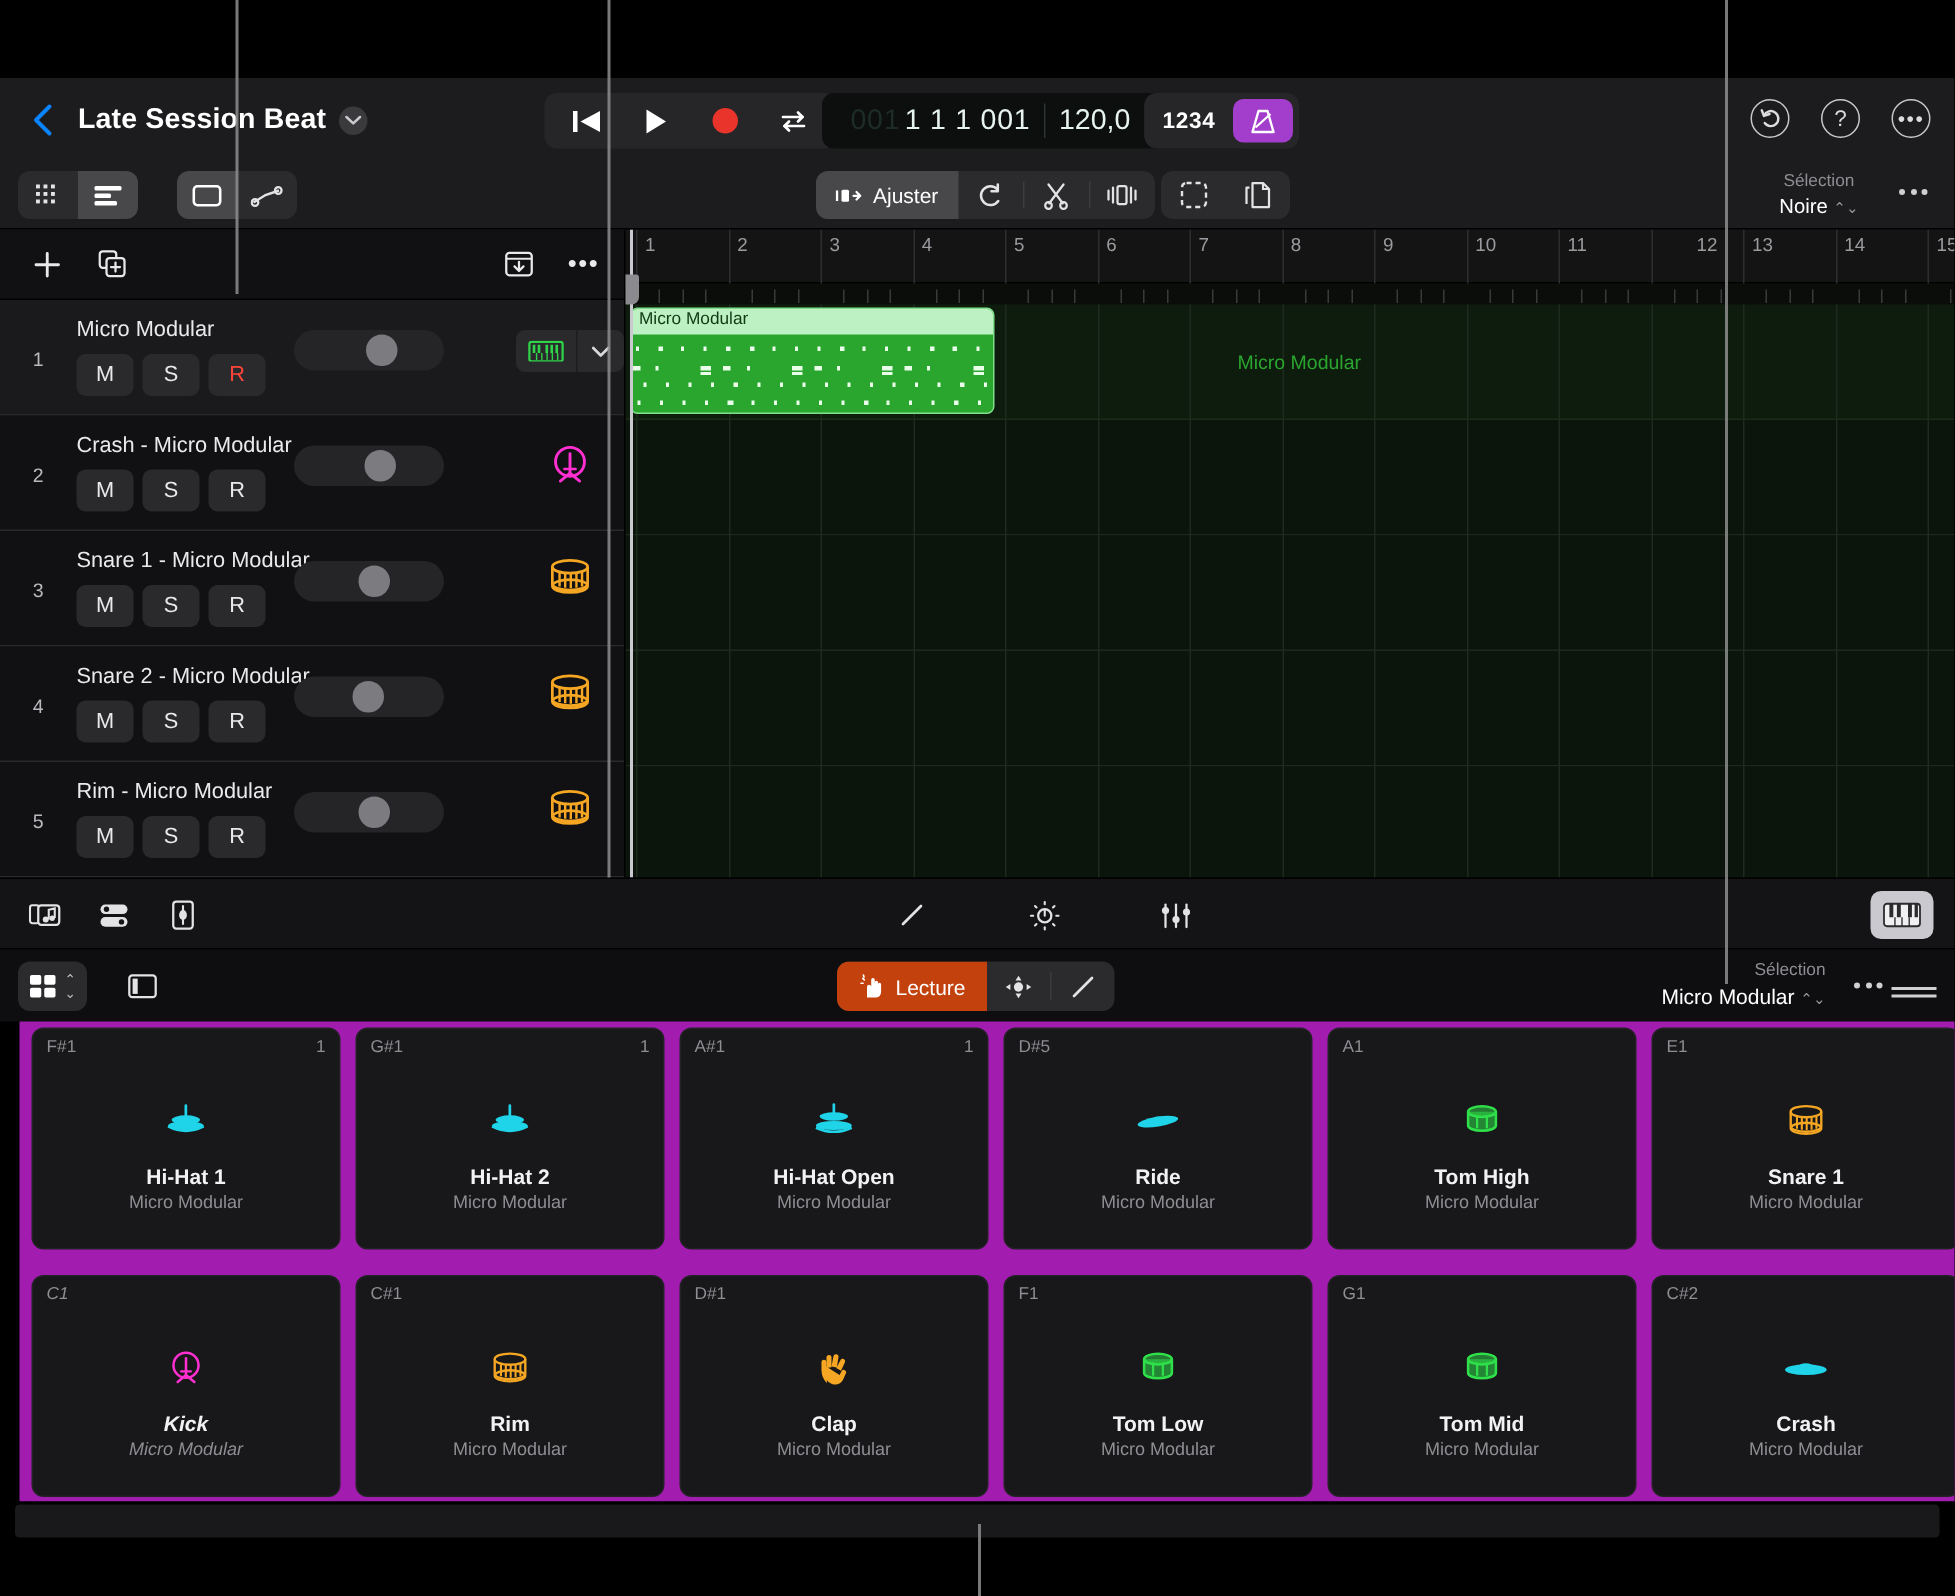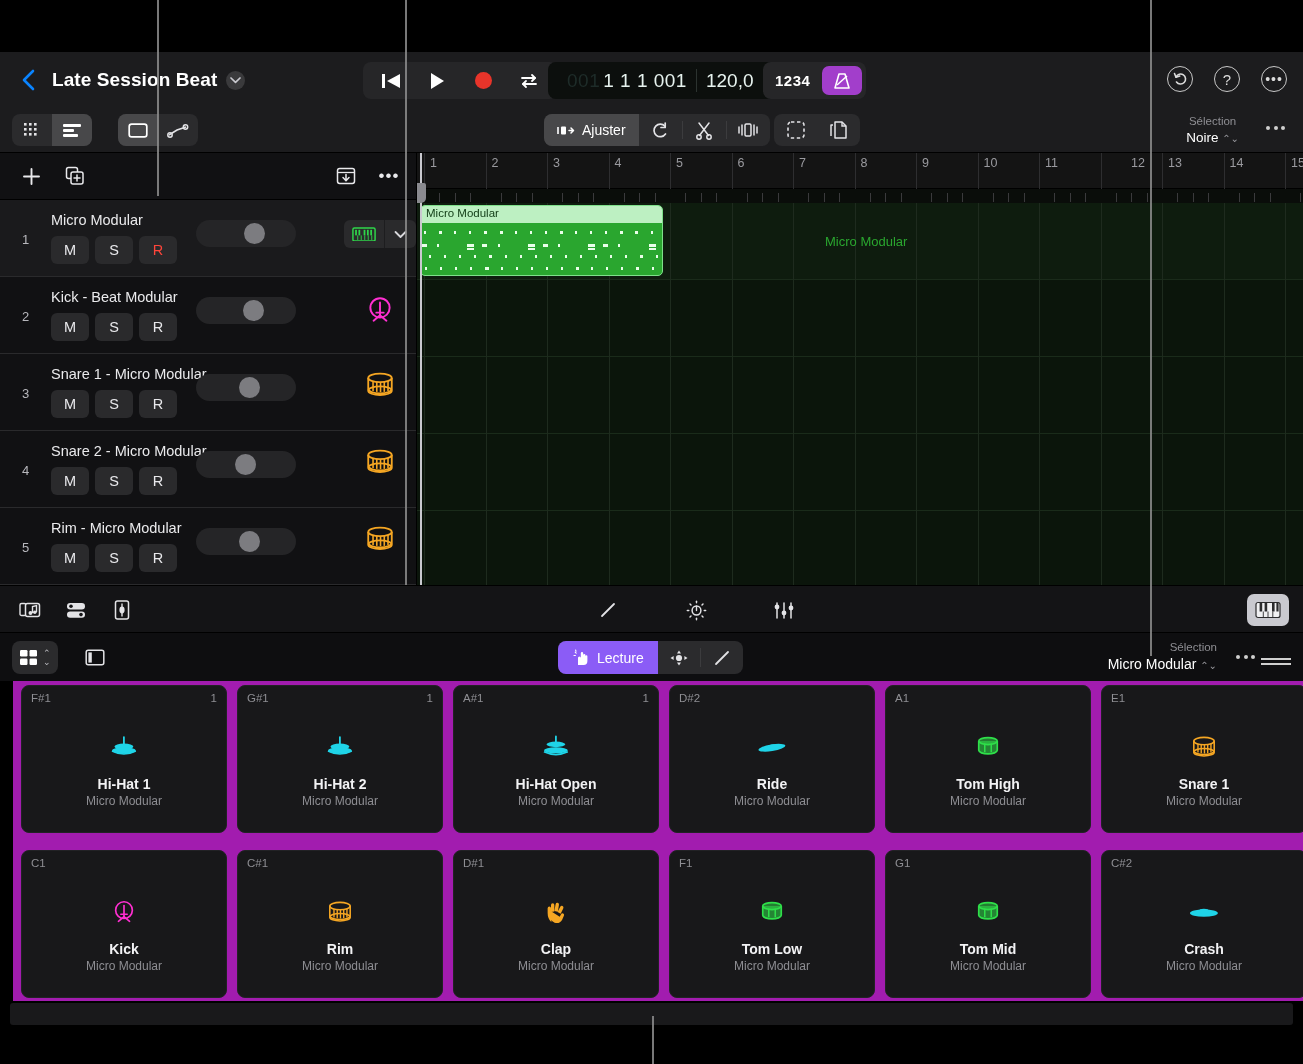--- a/index.html
+++ b/index.html
@@ -125,21 +125,21 @@
   .midbar .left { position:absolute; left:14px; top:9px; display:flex; gap:14px;}
   .midbar .center { position:absolute; left:592px; top:9px; display:flex; gap:56px;}
   .mb-ic { width:32px;height:30px;display:flex;align-items:center;justify-content:center;cursor:pointer;}
   .kbd-toggle { position:absolute; right:14px; top:8px; width:42px;height:32px;border-radius:7px;background:#c9c9cf;display:flex;align-items:center;justify-content:center;cursor:pointer;}
 
   
   .padbar { position:absolute; left:0; top:633px; width:1303px; height:48px; background:#0e0e10;}
   .pb-grid { position:absolute; left:12px; top:8px; height:33px; background:#2b2b2d; border-radius:8px; display:flex;align-items:center;padding:0 7px;gap:5px;cursor:pointer;}
   .pb-split { position:absolute; left:78px; top:8px; width:34px;height:33px;display:flex;align-items:center;justify-content:center;cursor:pointer;}
   .pb-center { position:absolute; left:558px; top:8px; display:flex; background:#2b2b2d; border-radius:8px; overflow:hidden;}
-  .pb-center .act { display:flex;align-items:center;gap:7px;padding:0 14px;height:33px;background:#8b5cf6;cursor:pointer;font-size:14px;}
+  .pb-center .act { display:flex;align-items:center;gap:7px;padding:0 14px;height:33px;background:#c2410c;cursor:pointer;font-size:14px;}
   .pb-center .ic { width:42px;height:33px;display:flex;align-items:center;justify-content:center;cursor:pointer;}
   .pb-center .sep { width:1px;background:#3c3c3e;margin:7px 0;}
   .sel-box { position:absolute; right:86px; top:6px; text-align:right; cursor:pointer;}
   .sel-box .lbl { font-size:11.5px; color:#8e8e93; line-height:1.4;}
   .sel-box .val { font-size:14px; color:#fff; line-height:1.35;}
   .pb-dots { position:absolute; right:48px; top:22px; display:flex;gap:3.5px;cursor:pointer;}
   .pb-dots i { width:4px;height:4px;border-radius:50%;background:#cfcfcf;display:block;}
   .pb-hamb { position:absolute; right:12px; top:22px; width:30px; cursor:pointer;}
   .pb-hamb i { display:block; height:2px; background:#cfcfcf; margin:3px 0;}
 
@@ -404,21 +404,21 @@
            <div class="cv">
               <svg width="13" height="9" viewBox="0 0 13 9">
                 <path d="M1.5 2 L6.5 7 L11.5 2" stroke="#d8d8dc" stroke-width="1.8" fill="none" stroke-linecap="round" stroke-linejoin="round"></path>
               </svg>
             </div>
          </div>
   </div>
         <div class="track-row">
     <div class="tr-num">2</div>
     <div class="tr-body">
-      <div class="tr-name">Kick - Beat Modular</div>
+      <div class="tr-name">Crash - Micro Modular</div>
       <div class="msr">
         <button>M</button>
         <button>S</button>
         <button class="">R</button>
       </div>
       <div class="vol">
               <div class="knob" style="left:47px"></div>
             </div>
     </div>
     <div class="tr-icon">
@@ -876,21 +876,21 @@
             <path d="M17 1 L17 7" stroke="#1fd4e8" stroke-width="1.8" stroke-linecap="round"></path>
             <ellipse cx="17" cy="9" rx="9.5" ry="2.8" fill="#1fd4e8"></ellipse>
             <ellipse cx="17" cy="15" rx="12" ry="3" fill="#1fd4e8"></ellipse>
             <path d="M5 16.5 Q17 22 29 16.5" stroke="#1fd4e8" stroke-width="1.7" fill="none"></path>
           </svg>
         </div>
     <div class="nm">Hi-Hat Open</div>
     <div class="sub">Micro Modular</div>
   </div>
       <div class="pad" style="left: 656px; top: 4px;">
-    <div class="note">D#2</div>
+    <div class="note">D#5</div>
 
     <div class="ico">
           <svg width="33.800000000000004" height="15.6" viewBox="0 0 34 16">
             <ellipse cx="17" cy="9" rx="14" ry="3.4" fill="#1fd4e8" transform="rotate(-9 17 9)"></ellipse>
             <ellipse cx="17" cy="7.5" rx="4.5" ry="2" fill="#1fd4e8" transform="rotate(-9 17 7.5)"></ellipse>
           </svg>
         </div>
     <div class="nm">Ride</div>
     <div class="sub">Micro Modular</div>
   </div>
@@ -924,21 +924,21 @@
               <path d="M14.5 9.5 L14.5 18.9"></path>
               <path d="M18 9.3 L18 18.6"></path>
               <path d="M21.5 8.5 L21.5 17.8"></path>
             </g>
             <ellipse cx="14" cy="17.5" rx="11" ry="4" stroke="#f5a623" stroke-width="1.7" fill="none"></ellipse>
           </svg>
         </div>
     <div class="nm">Snare 1</div>
     <div class="sub">Micro Modular</div>
   </div>
-      <div class="pad" style="left: 8px; top: 169px;">
+      <div class="pad" style="left: 8px; top: 169px; font-style: italic;">
     <div class="note">C1</div>
 
     <div class="ico">
           <svg width="26" height="26" viewBox="0 0 28 28">
             <circle cx="14" cy="12" r="9" stroke="#ff2fd1" stroke-width="1.8" fill="none"></circle>
             <path d="M14 7 L14 19" stroke="#ff2fd1" stroke-width="1.8" stroke-linecap="round"></path>
             <path d="M14 19 L8 24 M14 19 L20 24" stroke="#ff2fd1" stroke-width="1.8" stroke-linecap="round"></path>
             <path d="M10.5 16.5 L17.5 16.5" stroke="#ff2fd1" stroke-width="1.6" stroke-linecap="round"></path>
           </svg>
         </div>

